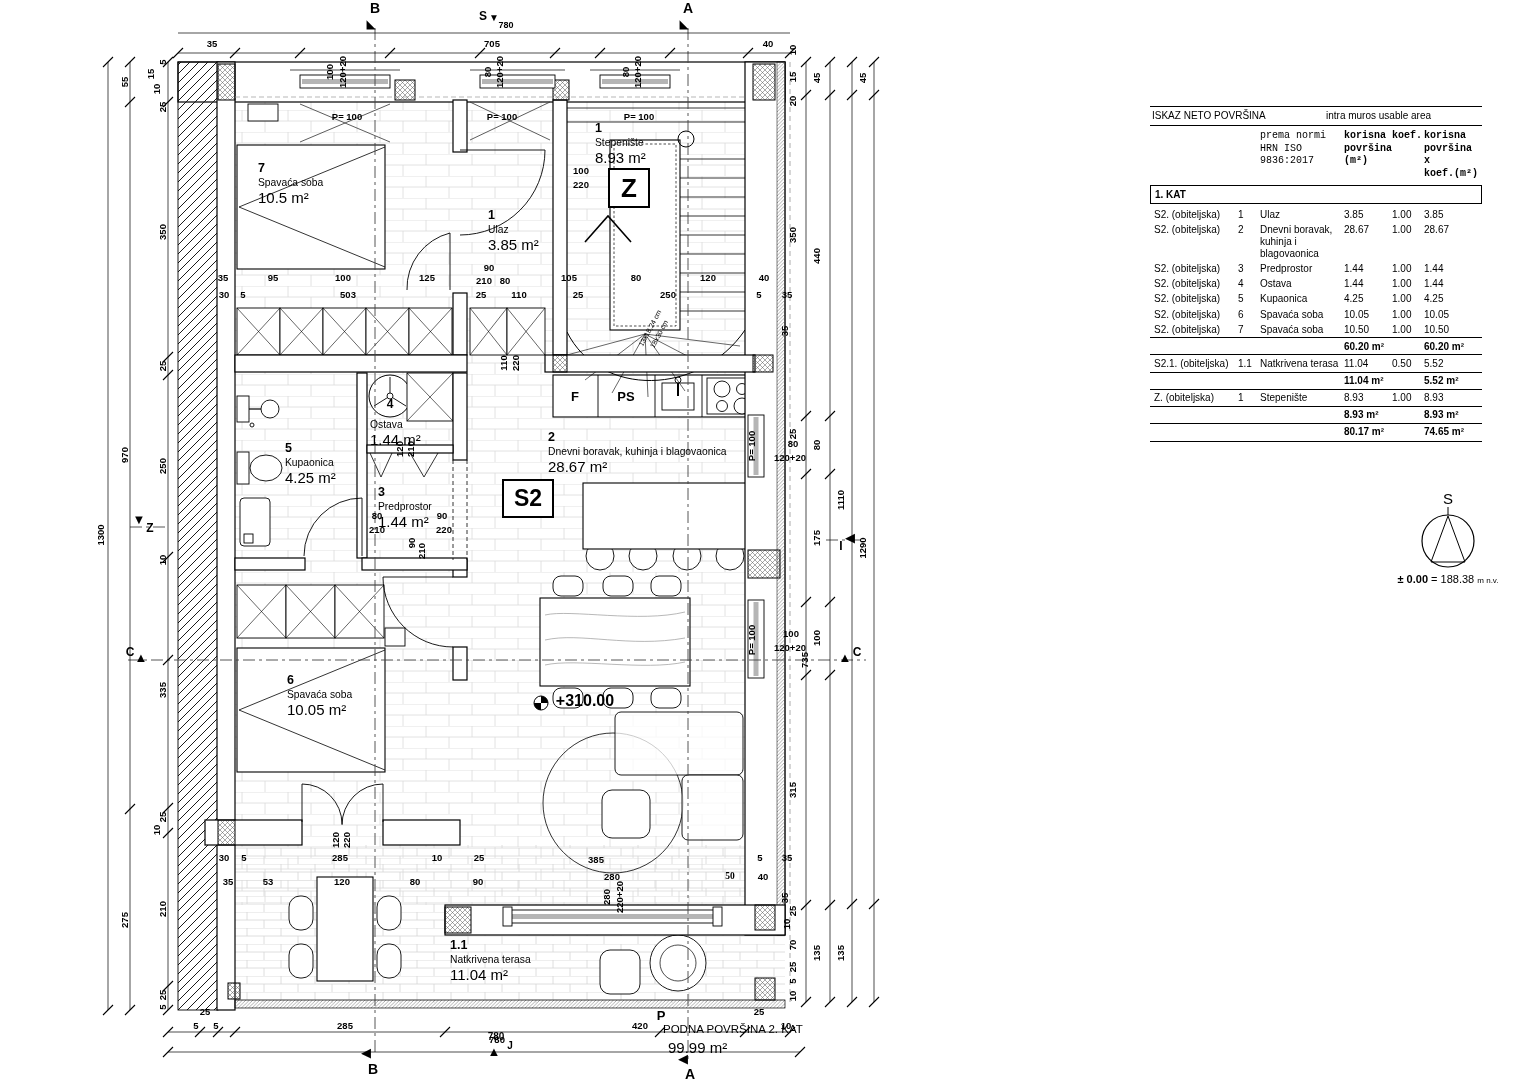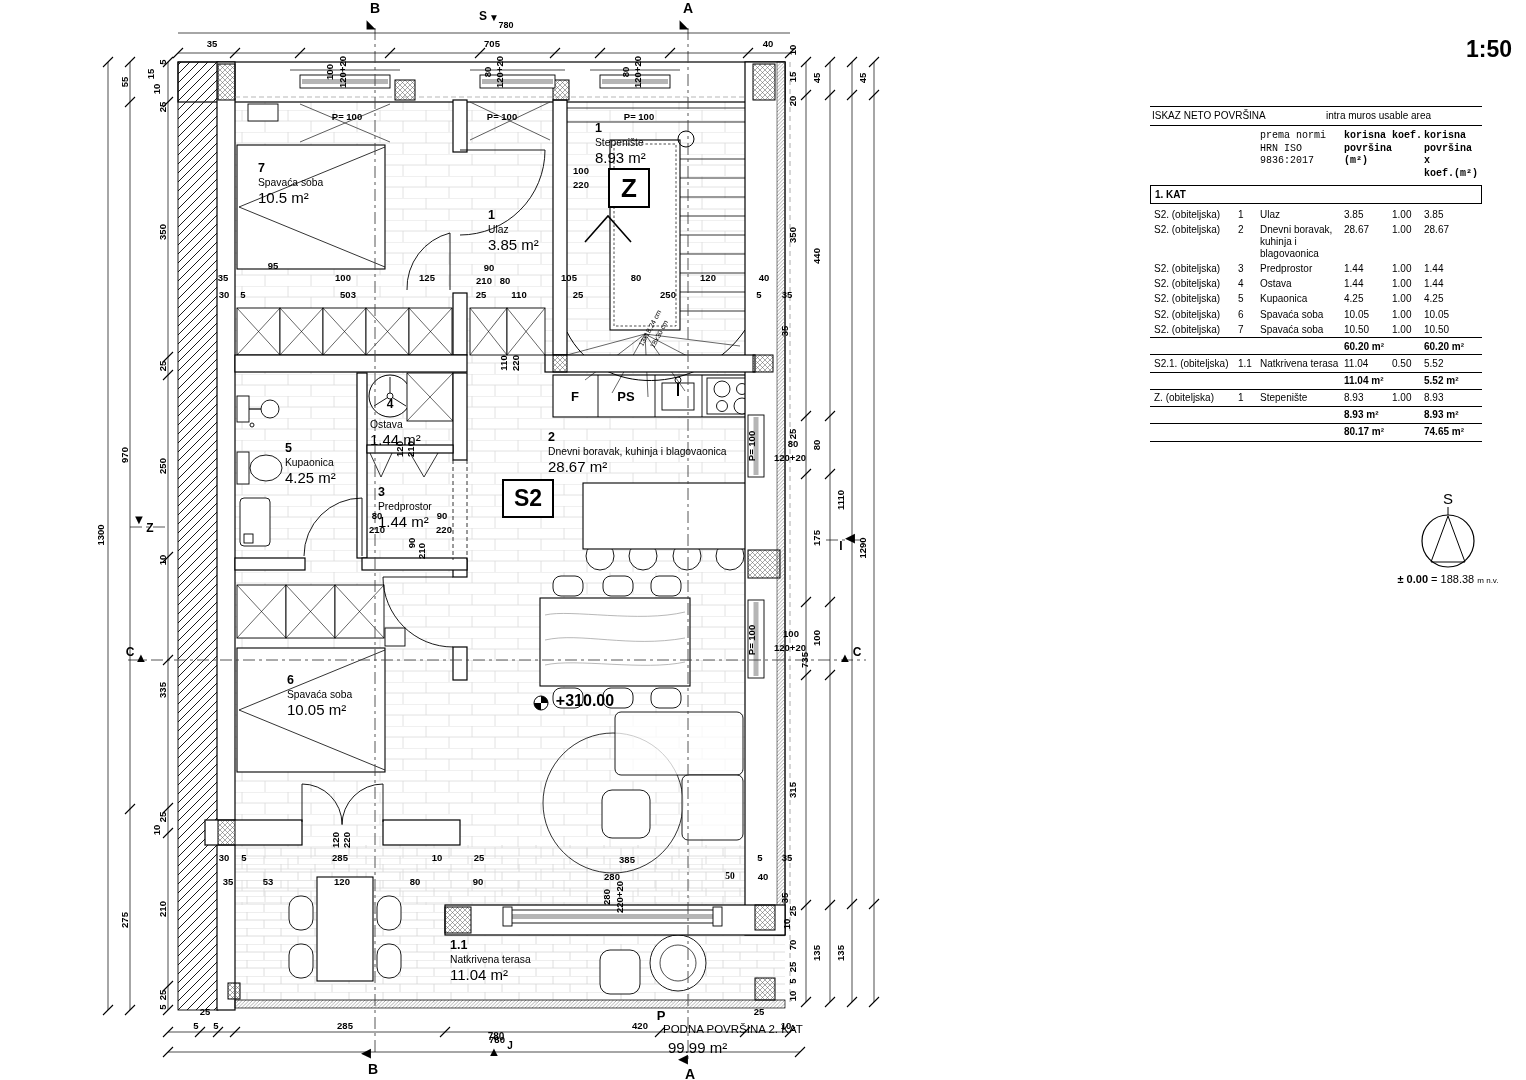--- a/index.html
+++ b/index.html
@@ -328,21 +328,21 @@
       <span class="dim rot" style="left: 793px; top: 967px;">25</span>
       <span class="dim rot" style="left: 793px; top: 981px;">5</span>
       <span class="dim rot" style="left: 793px; top: 996px;">10</span>
       <span class="dim" style="left: 793px; top: 444px;">80</span>
       <span class="dim" style="left: 790px; top: 458px;">120+20</span>
       <span class="dim" style="left: 791px; top: 634px;">100</span>
       <span class="dim" style="left: 790px; top: 648px;">120+20</span>
       <span class="dim rot" style="left: 752px; top: 446px;">P= 100</span>
       <span class="dim rot" style="left: 752px; top: 640px;">P= 100</span>
       <span class="dim" style="left: 223px; top: 278px;">35</span>
-      <span class="dim" style="left: 273px; top: 266px; text-align: right;">95</span>
+      <span class="dim" style="left: 273px; top: 278px; text-align: right;">95</span>
       <span class="dim" style="left: 343px; top: 278px;">100</span>
       <span class="dim" style="left: 427px; top: 278px;">125</span>
       <span class="dim" style="left: 489px; top: 268px;">90</span>
       <span class="dim" style="left: 484px; top: 281px;">210</span>
       <span class="dim" style="left: 505px; top: 281px;">80</span>
       <span class="dim" style="left: 569px; top: 278px;">105</span>
       <span class="dim" style="left: 636px; top: 278px;">80</span>
       <span class="dim" style="left: 708px; top: 278px;">120</span>
       <span class="dim" style="left: 764px; top: 278px;">40</span>
       <span class="dim" style="left: 224px; top: 295px;">30</span>
@@ -371,21 +371,21 @@
       <span class="dim" style="left: 340px; top: 858px;">285</span>
       <span class="dim" style="left: 437px; top: 858px;">10</span>
       <span class="dim" style="left: 479px; top: 858px;">25</span>
       <span class="dim" style="left: 228px; top: 882px;">35</span>
       <span class="dim" style="left: 268px; top: 882px;">53</span>
       <span class="dim" style="left: 342px; top: 882px;">120</span>
       <span class="dim" style="left: 415px; top: 882px;">80</span>
       <span class="dim" style="left: 478px; top: 882px;">90</span>
       <span class="dim rot" style="left: 336px; top: 840px;">120</span>
       <span class="dim rot" style="left: 347px; top: 840px;">220</span>
-      <span class="dim" style="left: 627px; top: 860px;">385</span>
+      <span class="dim" style="left: 596px; top: 860px;">385</span>
       <span class="dim" style="left: 612px; top: 877px;">280</span>
       <span class="dim" style="left: 730px; top: 877px; font-family: Liberation Serif, serif;">50</span>
       <span class="dim" style="left: 760px; top: 858px;">5</span>
       <span class="dim" style="left: 787px; top: 858px;">35</span>
       <span class="dim" style="left: 763px; top: 877px;">40</span>
       <span class="dim rot" style="left: 607px; top: 897px;">280</span>
       <span class="dim rot" style="left: 620px; top: 897px;">220+20</span>
       <span class="dim" style="left: 205px; top: 1012px;">25</span>
       <span class="dim" style="left: 759px; top: 1012px;">25</span>
       <span class="dim" style="left: 196px; top: 1026px;">5</span>
@@ -449,21 +449,20 @@
       <span class="rname" style="left: 287px; top: 695px;">Spavaća soba</span>
       <span class="rarea" style="left: 287px; top: 709px;">10.05 m²</span>
       <span class="rnum" style="left: 450px; top: 945px;">1.1</span>
       <span class="rname" style="left: 450px; top: 960px;">Natkrivena terasa</span>
       <span class="rarea" style="left: 450px; top: 974px;">11.04 m²</span>
       <span class="boxlab" style="left: 608px; top: 168px; font-size: 26px; width: 38px; height: 36px;">Z</span>
       <span class="boxlab" style="left: 502px; top: 479px; font-size: 23px; width: 48px; height: 35px;">S2</span>
     </div>
 
   <div id="titleblock">
-    <div class="t2">1:50</div>
   </div>
 
   <div id="areatable">
     <div class="hr"></div>
     <div id="tb-head">
       <span>ISKAZ NETO POVRŠINA</span>
       <span class="h2">intra muros usable area</span>
     </div>
     <div id="tb-cols">
       <span></span><span></span>

